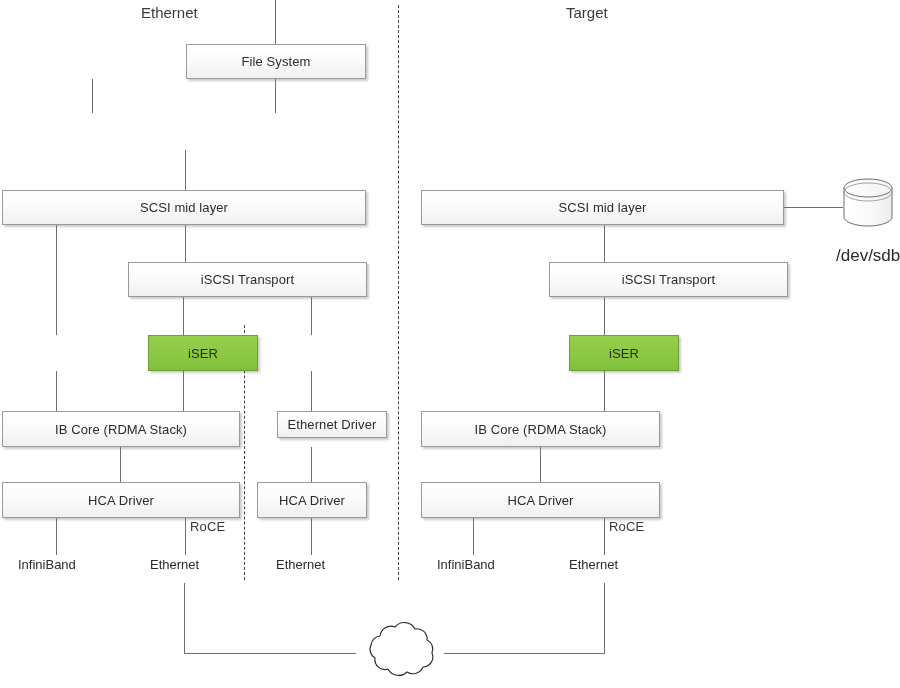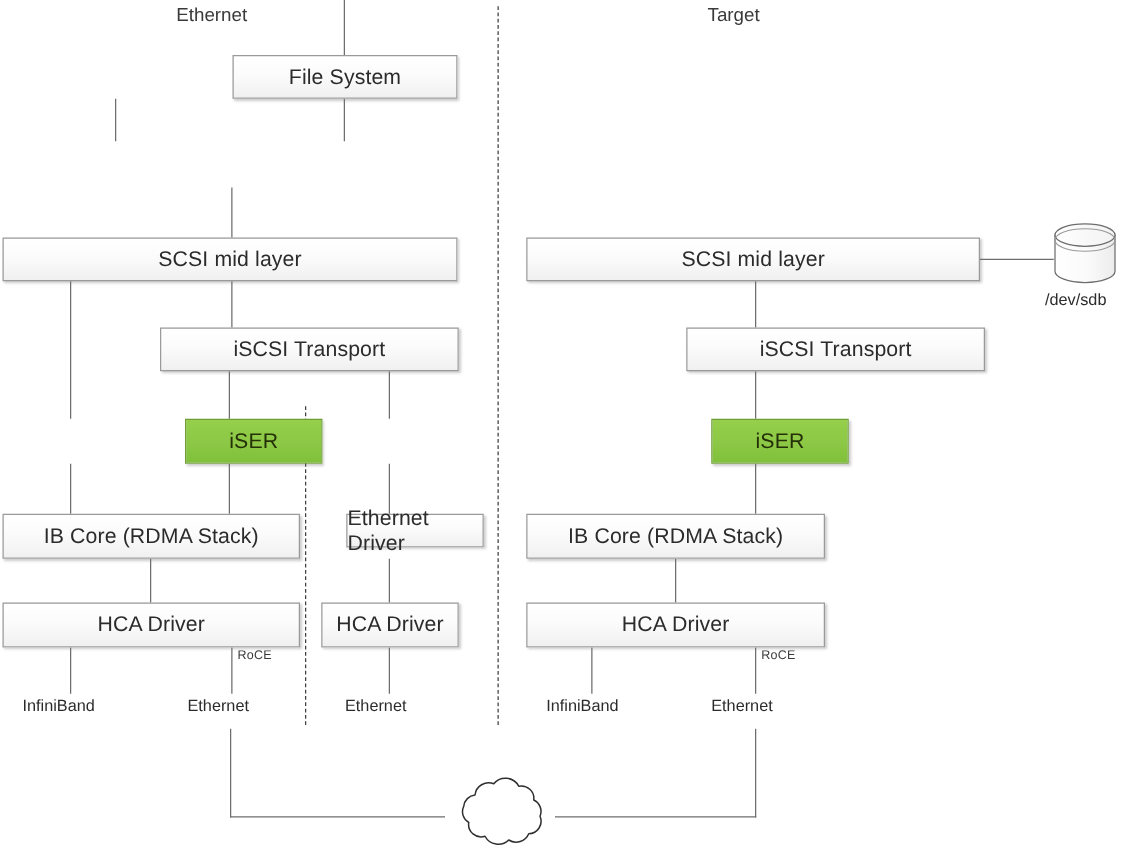--- a/index.html
+++ b/index.html
@@ -7,30 +7,30 @@
        font-family:"Liberation Sans","DejaVu Sans",sans-serif;
        -webkit-font-smoothing:antialiased;}
   #stage{position:absolute;left:0;top:0;width:900px;height:688px;}
 
   
   .box{position:absolute;box-sizing:border-box;
        border:1px solid #9a9a9a;
        background:linear-gradient(to bottom,#ffffff 0%,#fbfbfb 45%,#f0f0f0 100%);
        box-shadow:1.5px 1.5px 2px rgba(120,120,120,.38);
        display:flex;align-items:center;justify-content:center;
-       font-size:17px;color:#2b2b2b;letter-spacing:.1px;}
+       font-size:13px;color:#2b2b2b;letter-spacing:.1px;}
   .box.green{background:linear-gradient(to bottom,#95cf4c 0%,#8cc845 55%,#7fc03a 100%);
              border:1px solid #6f9e36;color:#243007;margin-left:20px;}
 
   
   .heading{position:absolute;font-size:15px;color:#3a3a3a;white-space:nowrap;}
 
   
   .label{position:absolute;font-size:13px;color:#2b2b2b;white-space:nowrap;}
-  .label.small{font-size:10px;color:#3a3a3a;letter-spacing:.2px;text-align:center;}
+  .label.small{font-size:13px;color:#3a3a3a;letter-spacing:.2px;text-align:center;}
 
   
   .vline{position:absolute;width:1px;background:#6e6e6e;}
   .hline{position:absolute;height:1px;background:#6e6e6e;}
 
   
   .vdash{position:absolute;width:0;border-left:1.5px dashed #3f3f3f;}
 
   
   .svgwrap{position:absolute;pointer-events:none;}
@@ -143,21 +143,21 @@
         <linearGradient id="cylTop" x1="0" y1="0" x2="1" y2="0">
           <stop offset="0%" stop-color="#ffffff"></stop>
           <stop offset="100%" stop-color="#f2f2f2"></stop>
         </linearGradient>
       </defs>
       <path d="M6,13 L6,42 A24,9 0 0 0 54,42 L54,13 Z" fill="url(#cylBody)" stroke="#6e6e6e" stroke-width="1"></path>
       <ellipse cx="30" cy="13" rx="24" ry="9" fill="url(#cylTop)" stroke="#6e6e6e" stroke-width="1"></ellipse>
       <ellipse cx="30" cy="17" rx="24" ry="9" fill="none" stroke="#9a9a9a" stroke-width="0.9"></ellipse>
     </svg>
   </div>
-  <div class="label" style="left:836px;top:232px;font-size:13px;">/dev/sdb</div>
+  <div class="label" style="left:836px;top:246px;font-size:17px;">/dev/sdb</div>
 
   <div class="vline" style="left:184px;top:583px;height:71px;"></div>
 
   <div class="hline" style="left:184px;top:653px;width:172px;"></div>
 
   <div class="hline" style="left:444px;top:653px;width:161px;"></div>
 
   <div class="vline" style="left:604px;top:583px;height:71px;"></div>
 
   <div class="svgwrap" style="left:350px;top:612px;width:100px;height:76px;">

